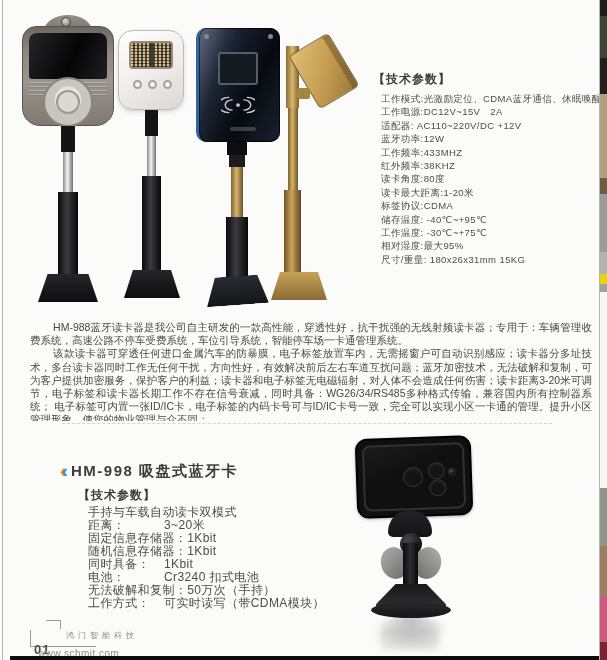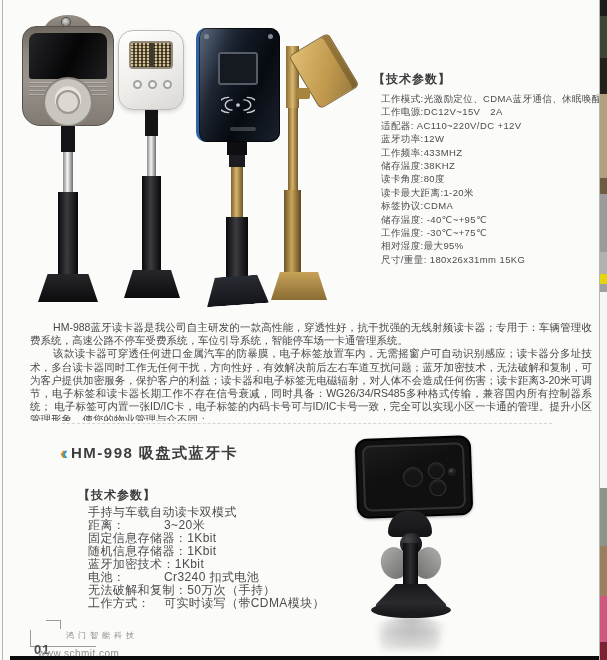--- a/index.html
+++ b/index.html
@@ -115,47 +115,47 @@
     </div>
   </div>
 
   <div class="section-heading" style="left:373px;top:71px">【技术参数】</div>
   <ul class="spec-list" id="hm988-specs" style="left:381px;top:92px">
       <li>工作模式:光激励定位、CDMA蓝牙通信、休眠唤醒</li>
       <li>工作电源:DC12V~15V　2A</li>
       <li>适配器: AC110~220V/DC +12V</li>
       <li>蓝牙功率:12W</li>
       <li>工作频率:433MHZ</li>
-      <li>储存温度:38KHZ</li>
+      <li>红外频率:38KHZ</li>
       <li>读卡角度:80度</li>
       <li>读卡最大距离:1-20米</li>
       <li>标签协议:CDMA</li>
       <li>储存温度: -40℃~+95℃</li>
       <li>工作温度: -30℃~+75℃</li>
       <li>相对湿度:最大95%</li>
       <li>尺寸/重量: 180x26x31mm  15KG</li>
     </ul>
 
   <div class="description">
     <p>HM-988蓝牙读卡器是我公司自主研发的一款高性能，穿透性好，抗干扰强的无线射频读卡器；专用于：车辆管理收费系统，高速公路不停车受费系统，车位引导系统，智能停车场一卡通管理系统。</p>
     <p>该款读卡器可穿透任何进口金属汽车的防暴膜，电子标签放置车内，无需摇窗户可自动识别感应；读卡器分多址技术，多台读卡器同时工作无任何干扰，方向性好，有效解决前后左右车道互扰问题；蓝牙加密技术，无法破解和复制，可为客户提供加密服务，保护客户的利益；读卡器和电子标签无电磁辐射，对人体不会造成任何伤害；读卡距离3-20米可调节，电子标签和读卡器长期工作不存在信号衰减，同时具备：WG26/34/RS485多种格式传输，兼容国内所有控制器系统； 电子标签可内置一张ID/IC卡，电子标签的内码卡号可与ID/IC卡号一致，完全可以实现小区一卡通的管理。提升小区管理形象，使您的物业管理与众不同；</p>
   </div>
 
   <div class="dashed-sep"></div>
 
-  <h2 class="prod-title" style="left:60px;top:443px">
+  <h2 class="prod-title" style="left:60px;top:461px">
     <span class="chev"><span class="c1">‹</span><span class="c2">‹</span></span><span>HM-998 吸盘式蓝牙卡</span>
   </h2>
   <div class="section-heading" style="left:78px;top:487px">【技术参数】</div>
   <div class="spec-rows" id="hm998-specs" style="left:88px;top:506px">
       <div class="spec-row"><span class="spec-value">手持与车载自动读卡双模式</span></div>
       <div class="spec-row"><span class="spec-label">距离：</span><span class="spec-value">3~20米</span></div>
       <div class="spec-row"><span class="spec-label">固定信息存储器：</span><span class="spec-value">1Kbit</span></div>
       <div class="spec-row"><span class="spec-label">随机信息存储器：</span><span class="spec-value">1Kbit</span></div>
-      <div class="spec-row"><span class="spec-label">蓝牙加密技术：</span><span class="spec-value">1Kbit</span></div>
+      <div class="spec-row"><span class="spec-label">同时具备：</span><span class="spec-value">1Kbit</span></div>
       <div class="spec-row"><span class="spec-label">电池：</span><span class="spec-value">Cr3240 扣式电池</span></div>
       <div class="spec-row"><span class="spec-label">无法破解和复制：</span><span class="spec-value">50万次（手持）</span></div>
       <div class="spec-row"><span class="spec-label">工作方式：</span><span class="spec-value">可实时读写（带CDMA模块）</span></div>
     </div>
 
   <div class="abs" style="left:340px;top:425px;width:230px;height:235px">
     <div class="abs" style="left:16px;top:12px;width:116px;height:80px;border-radius:12px;background:#101010;border:2px solid #000;transform:rotate(-2deg);box-shadow:0 1px 3px rgba(0,0,0,.3)">
       <div class="abs" style="left:5px;top:5px;right:5px;bottom:5px;border:2px solid #323232;border-radius:8px;background:linear-gradient(160deg,rgba(255,255,255,.05),transparent 40%)"></div>
       <div class="abs circle" style="left:45px;top:28px;width:20px;height:20px;background:#141414;border:1px solid #333;box-shadow:inset 0 2px 2px rgba(255,255,255,.06)"></div>
       <div class="abs circle" style="left:70px;top:24px;width:17px;height:17px;background:#141414;border:1px solid #333;box-shadow:inset 0 2px 2px rgba(255,255,255,.06)"></div>

